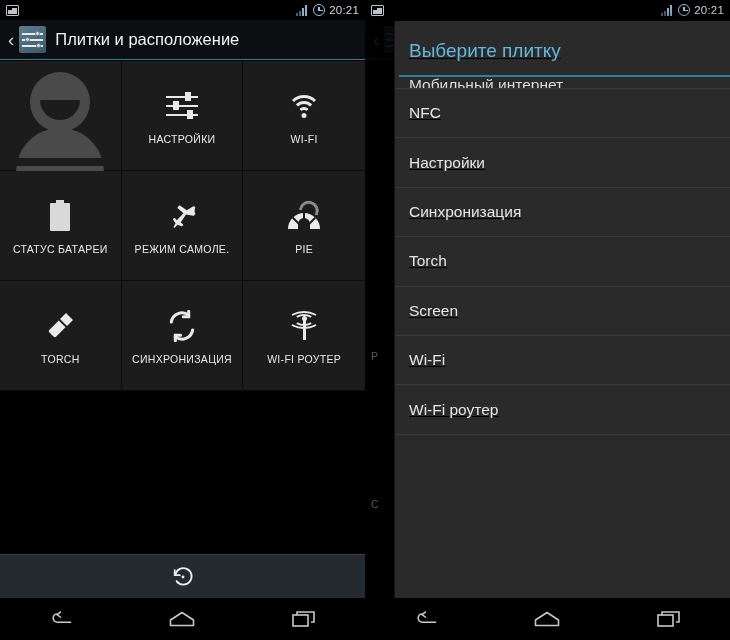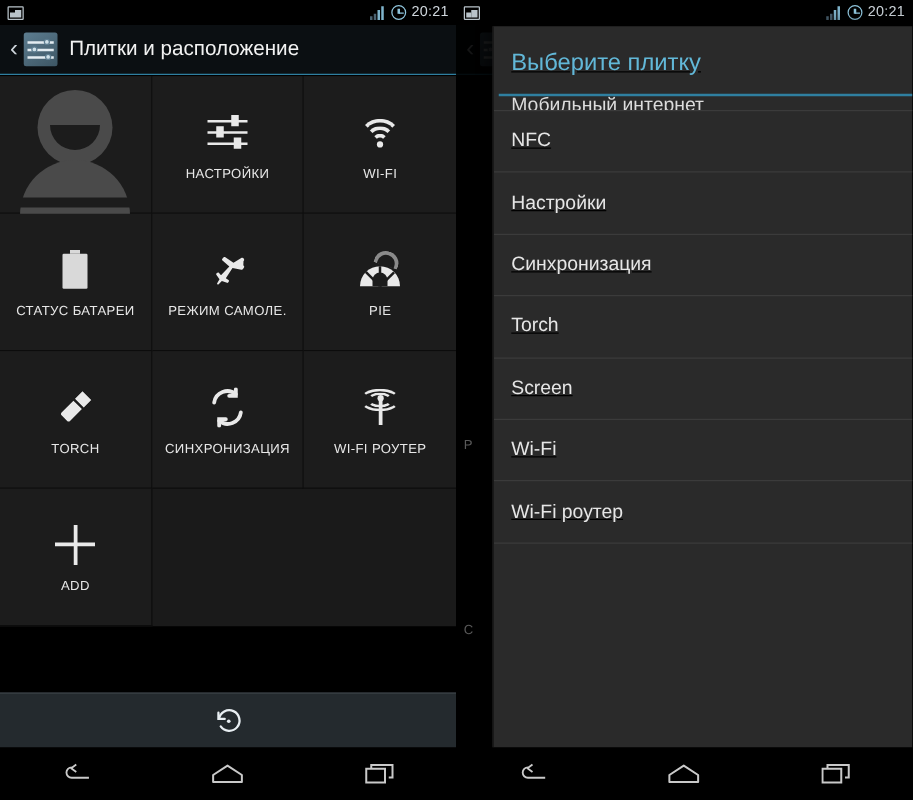--- a/index.html
+++ b/index.html
@@ -336,26 +336,20 @@
           <span class="ic-hot">
               <span class="wv l2"></span>
               <span class="wv l1"></span>
               <span class="bd2"></span>
               <span class="mast"></span>
             </span>
         </span>
         <span class="tlabel">WI-FI РОУТЕР</span>
       </div>
 
-      <div class="tile">
-        <span class="ticon">
-            <span class="ic-plus"></span>
-          </span>
-        <span class="tlabel">ADD</span>
-      </div>
     </div>
 
     <div class="bottomstrip">
       <svg class="ic-reset" viewBox="0 0 24 24" fill="none" stroke="currentColor" stroke-width="2" stroke-linecap="round">
           <path d="M3.5 10A9 9 0 1 1 5 16.5"></path>
           <polyline points="3,4.5 3,10 8.5,10"></polyline>
           <circle cx="12" cy="12" r="1.6" fill="currentColor" stroke="none"></circle>
         </svg>
     </div>
 

